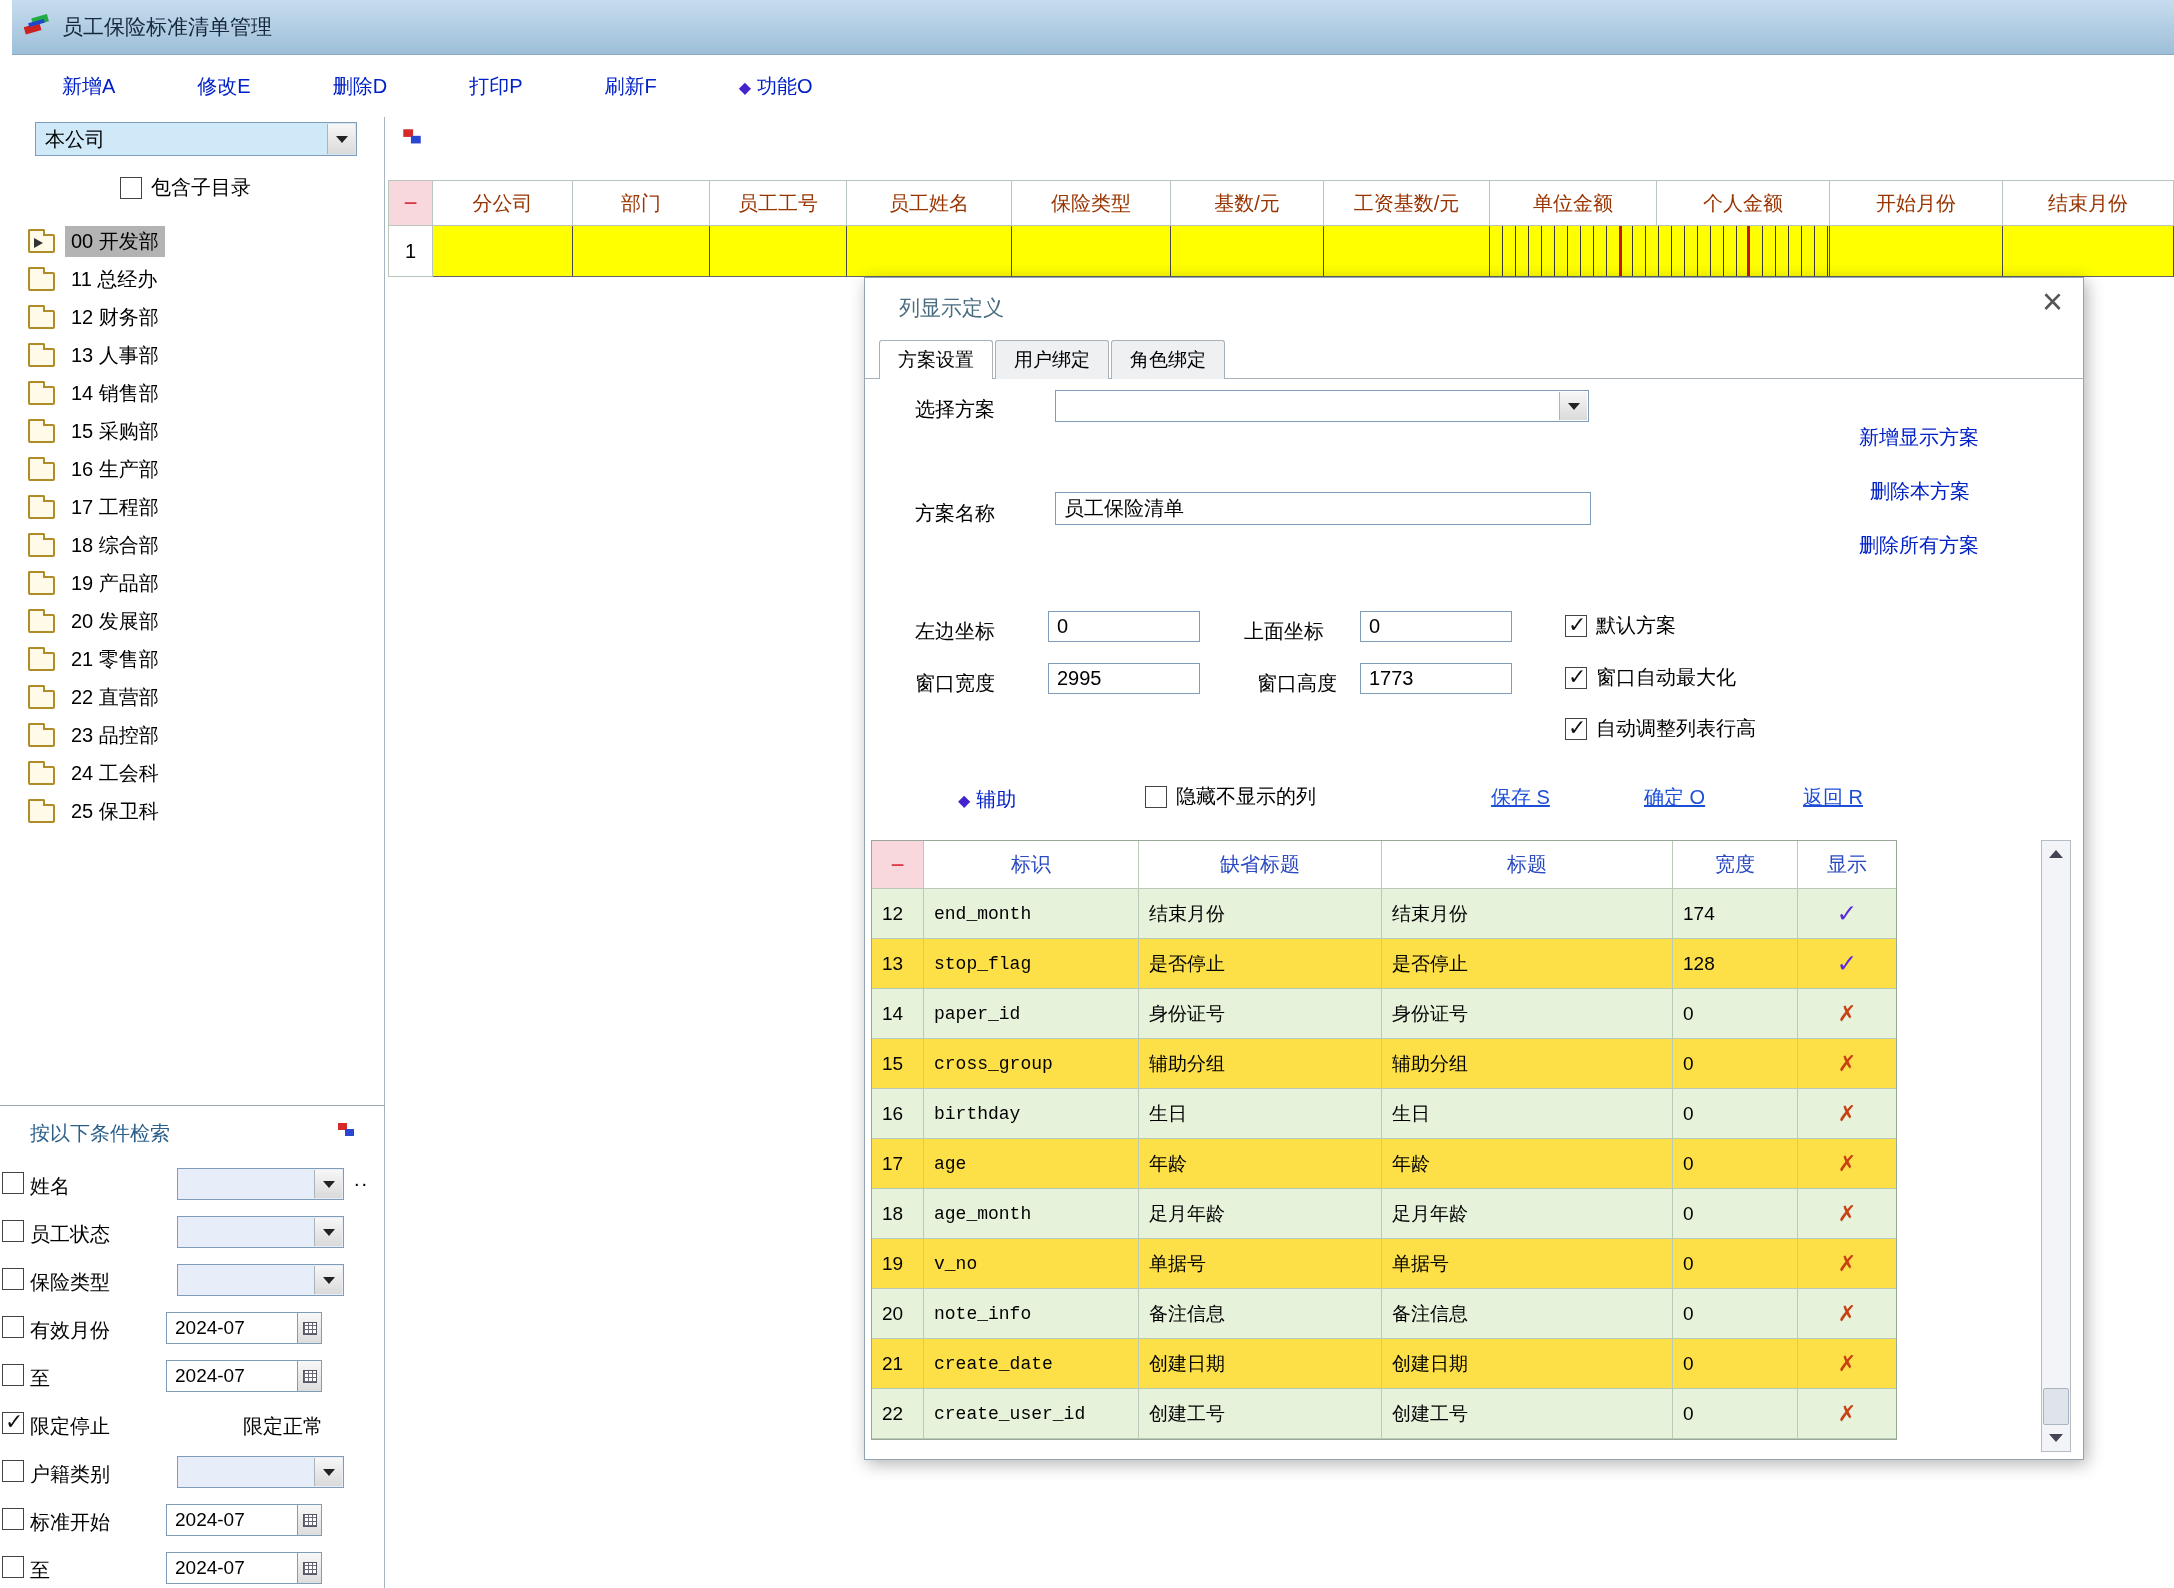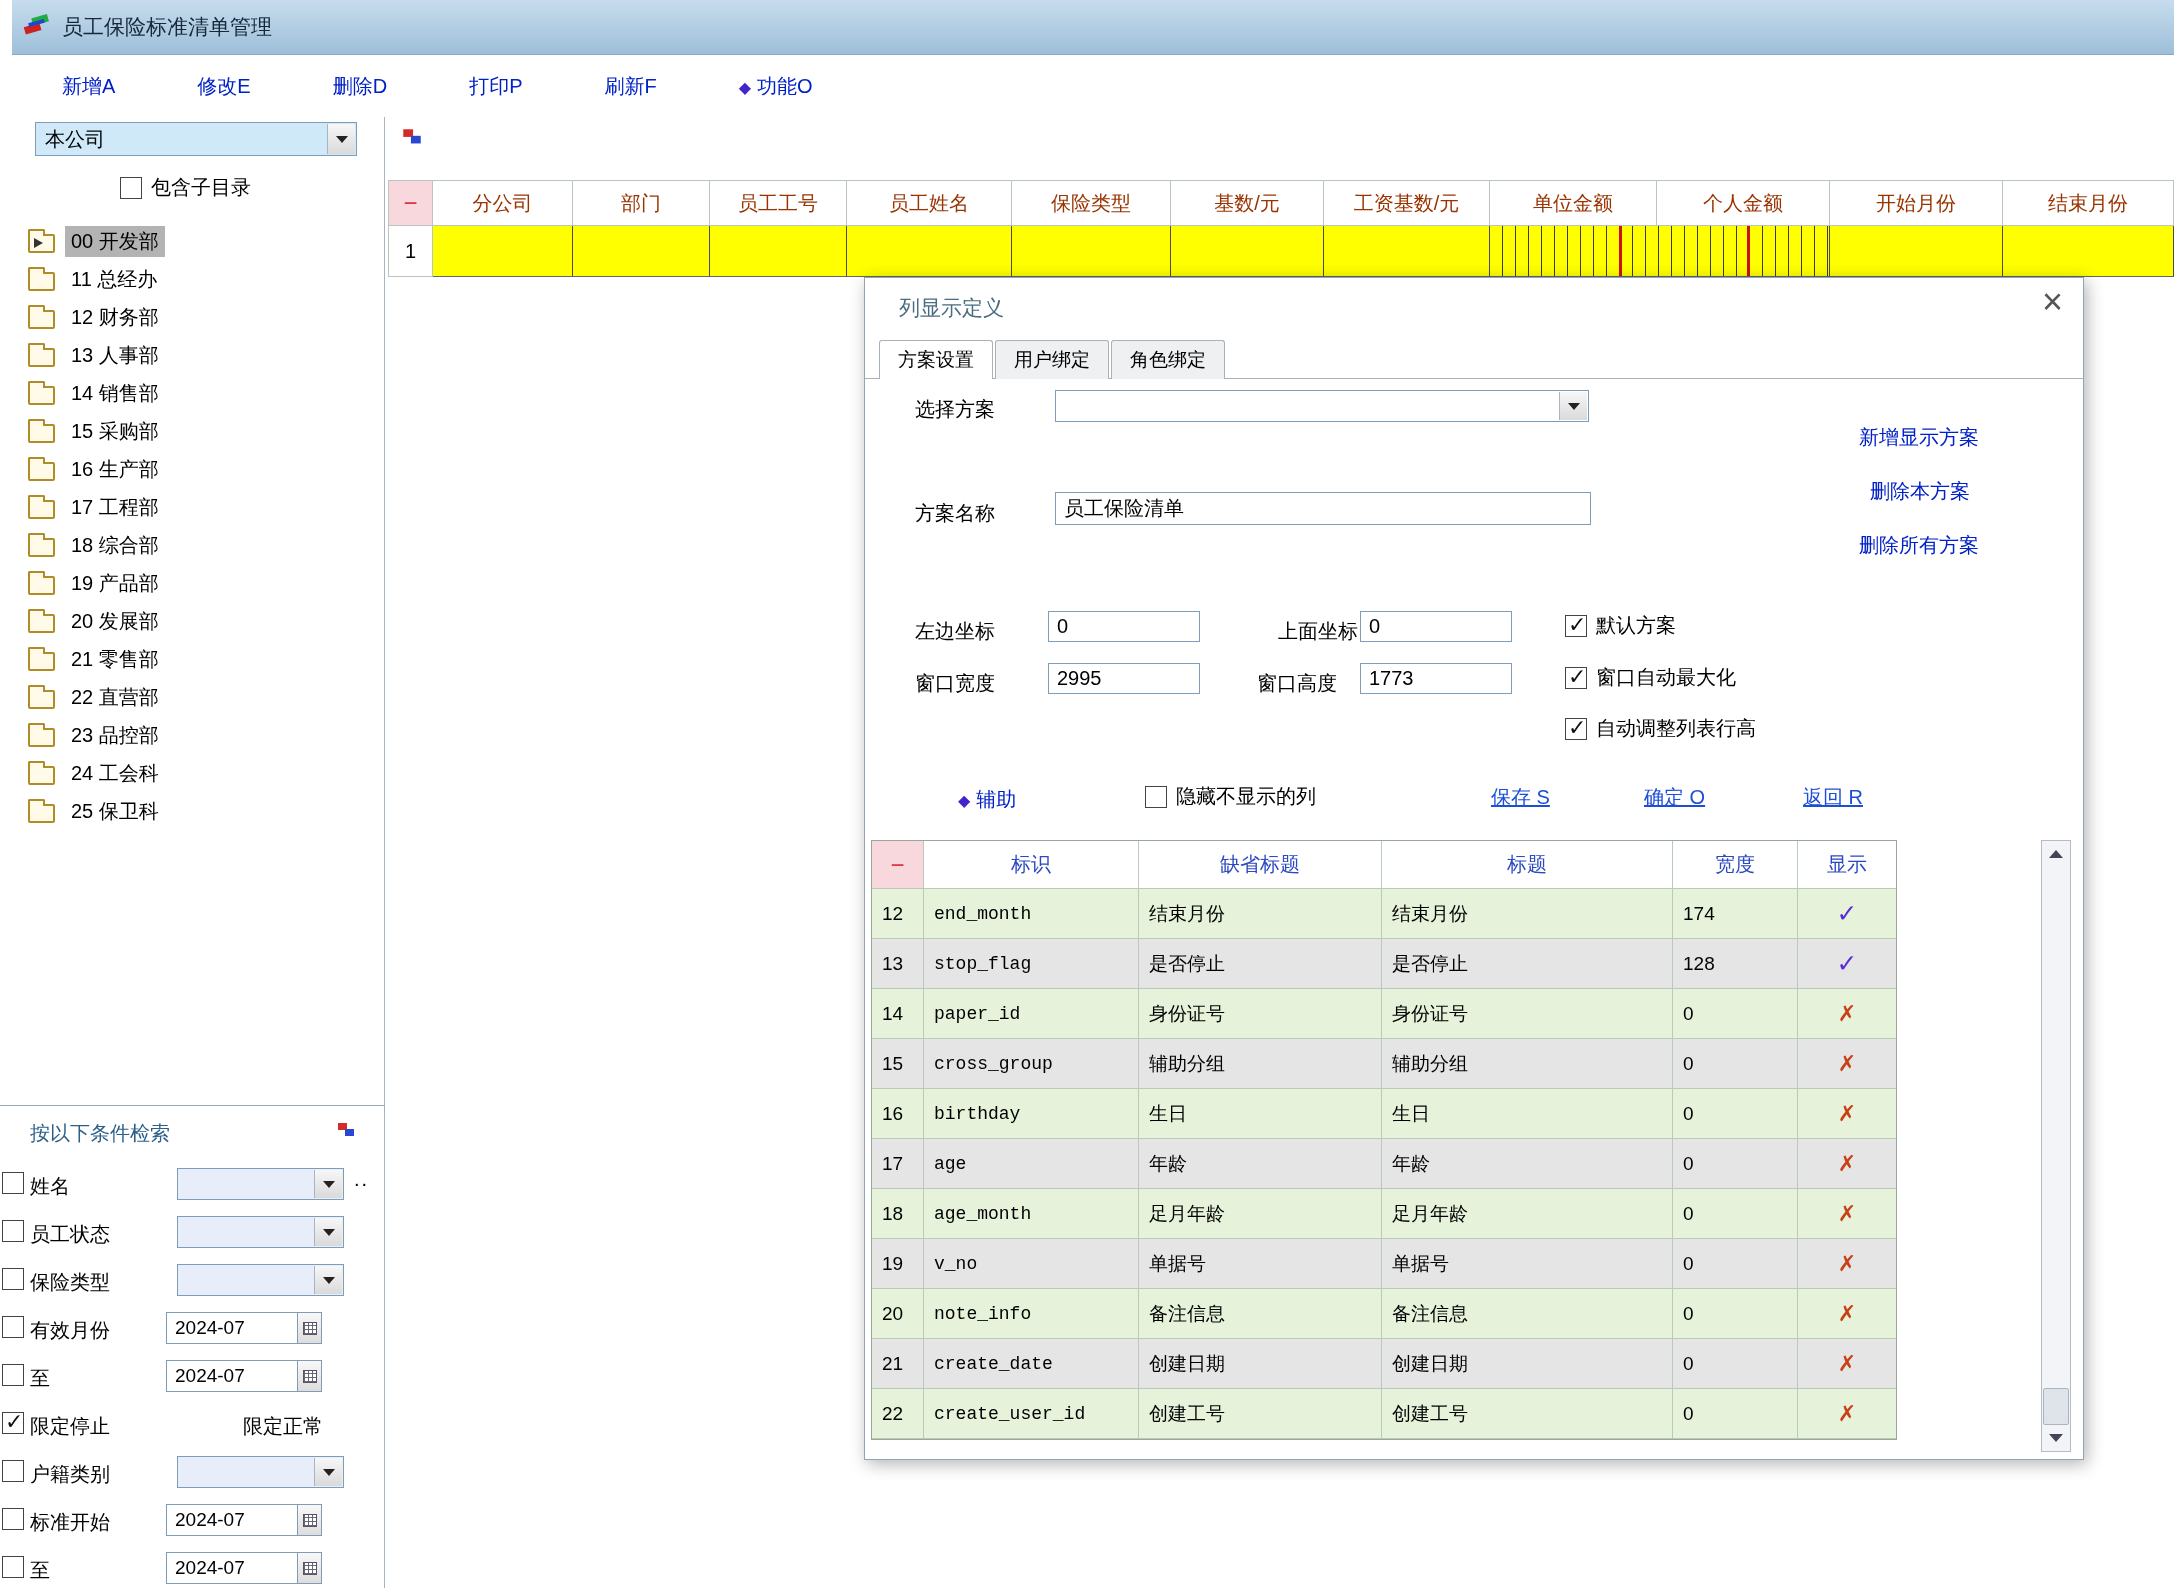--- a/index.html
+++ b/index.html
@@ -103,21 +103,21 @@
 .lbl-select{left:50px;top:118px}
 .link-add{left:994px;top:146px}
 .input-code{left:190px;top:160px;width:536px;height:32px;background:#eaeaea;
   font-family:"Liberation Mono","DejaVu Sans Mono",monospace;font-size:19px}
 .lbl-name{left:50px;top:222px}
 .input-name{left:190px;top:214px;width:536px;height:33px}
 .link-del{left:1005px;top:200px}
 .link-delall{left:994px;top:254px}
 .lbl-left{left:50px;top:340px}
 .input-left{left:183px;top:333px;width:152px;height:31px}
-.lbl-top{left:413px;top:340px}
+.lbl-top{left:379px;top:340px}
 .input-top{left:495px;top:333px;width:152px;height:31px}
 .lbl-width{left:50px;top:392px}
 .input-width{left:183px;top:385px;width:152px;height:31px}
 .lbl-height{left:392px;top:392px}
 .input-height{left:495px;top:385px;width:152px;height:31px}
 .dlg-check{position:absolute;display:flex;align-items:center;gap:9px;font-size:20px;cursor:pointer;white-space:nowrap}
 .chk-default{left:700px;top:334px}
 .chk-automax{left:700px;top:386px}
 .chk-autorow{left:700px;top:437px}
 .assist{position:absolute;left:93px;top:508px;color:#0020c8;font-size:20px;cursor:pointer}
@@ -129,21 +129,21 @@
 
 
 .dtable{position:absolute;left:6px;top:562px;width:1026px;border:1px solid #9aa89a}
 .dt-head{display:flex;height:48px;background:#fff}
 .dt-hcell{display:flex;align-items:center;justify-content:center;font-size:20px;color:#2b49c0;
   border-right:1px solid #b9cab9;border-bottom:1px solid #b9cab9}
 .dt-hcell.rowsel{background:#f8d7dd;color:#d93040;font-size:24px}
 .c0{width:52px}.c1{width:215px}.c2{width:243px}.c3{width:291px}.c4{width:125px}.c5{width:98px;border-right:none !important}
 .dt-row{display:flex;height:50px}
 .dt-row.even{background:#e6f2da}
-.dt-row.odd{background:#e5e5e5}
+.dt-row.odd{background:#fde047}
 .dt-cell{display:flex;align-items:center;padding-left:10px;font-size:19px;
   border-right:1px solid #b9cab9;border-bottom:1px solid #b9cab9;white-space:nowrap;overflow:hidden}
 .dt-cell.mono{font-family:"Liberation Mono","DejaVu Sans Mono",monospace;font-size:18px}
 .dt-cell.c5{justify-content:center;padding-left:0}
 .dt-cell.ok{color:#5a2bd8;font-size:25px}
 .dt-cell.no{color:#c84014;font-weight:bold;font-size:22px}
 
 
 .scrollbar{position:absolute;left:1176px;top:562px;width:30px;height:612px;background:#f2f4f7;border:1px solid #b4bcc6}
 .sb-btn{position:absolute;left:0;width:28px;height:26px;display:flex;align-items:center;justify-content:center;cursor:pointer}

